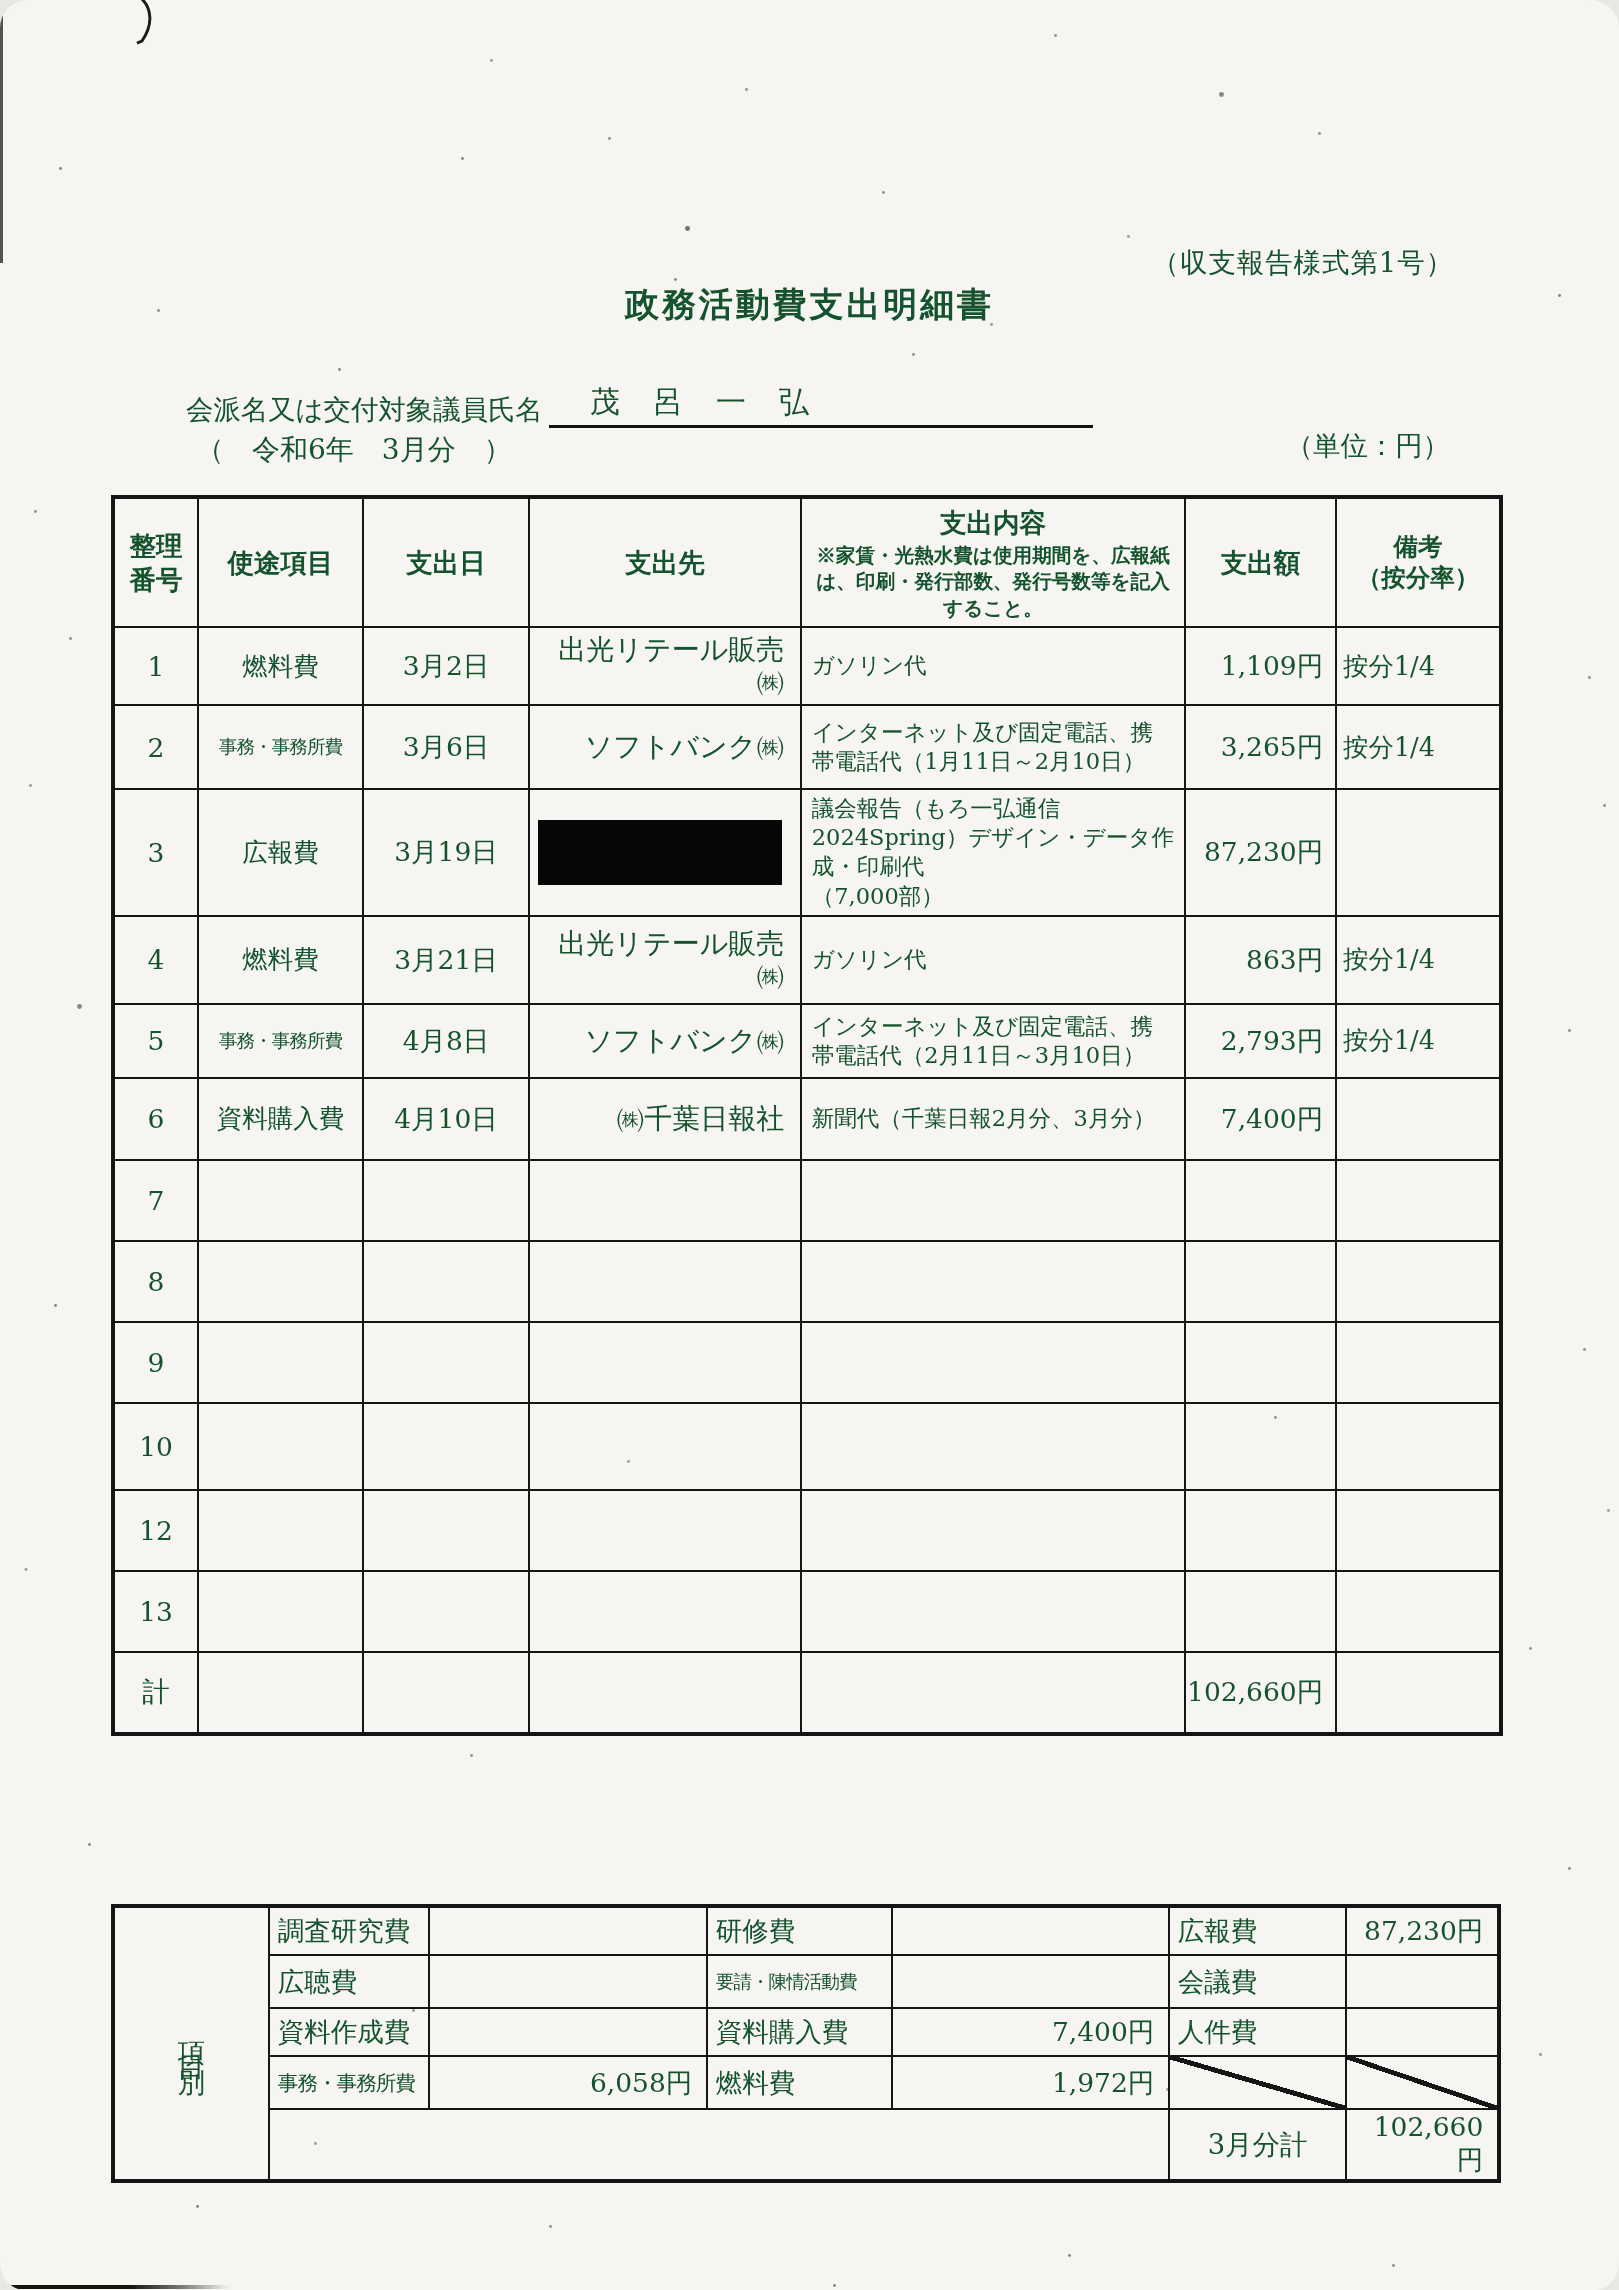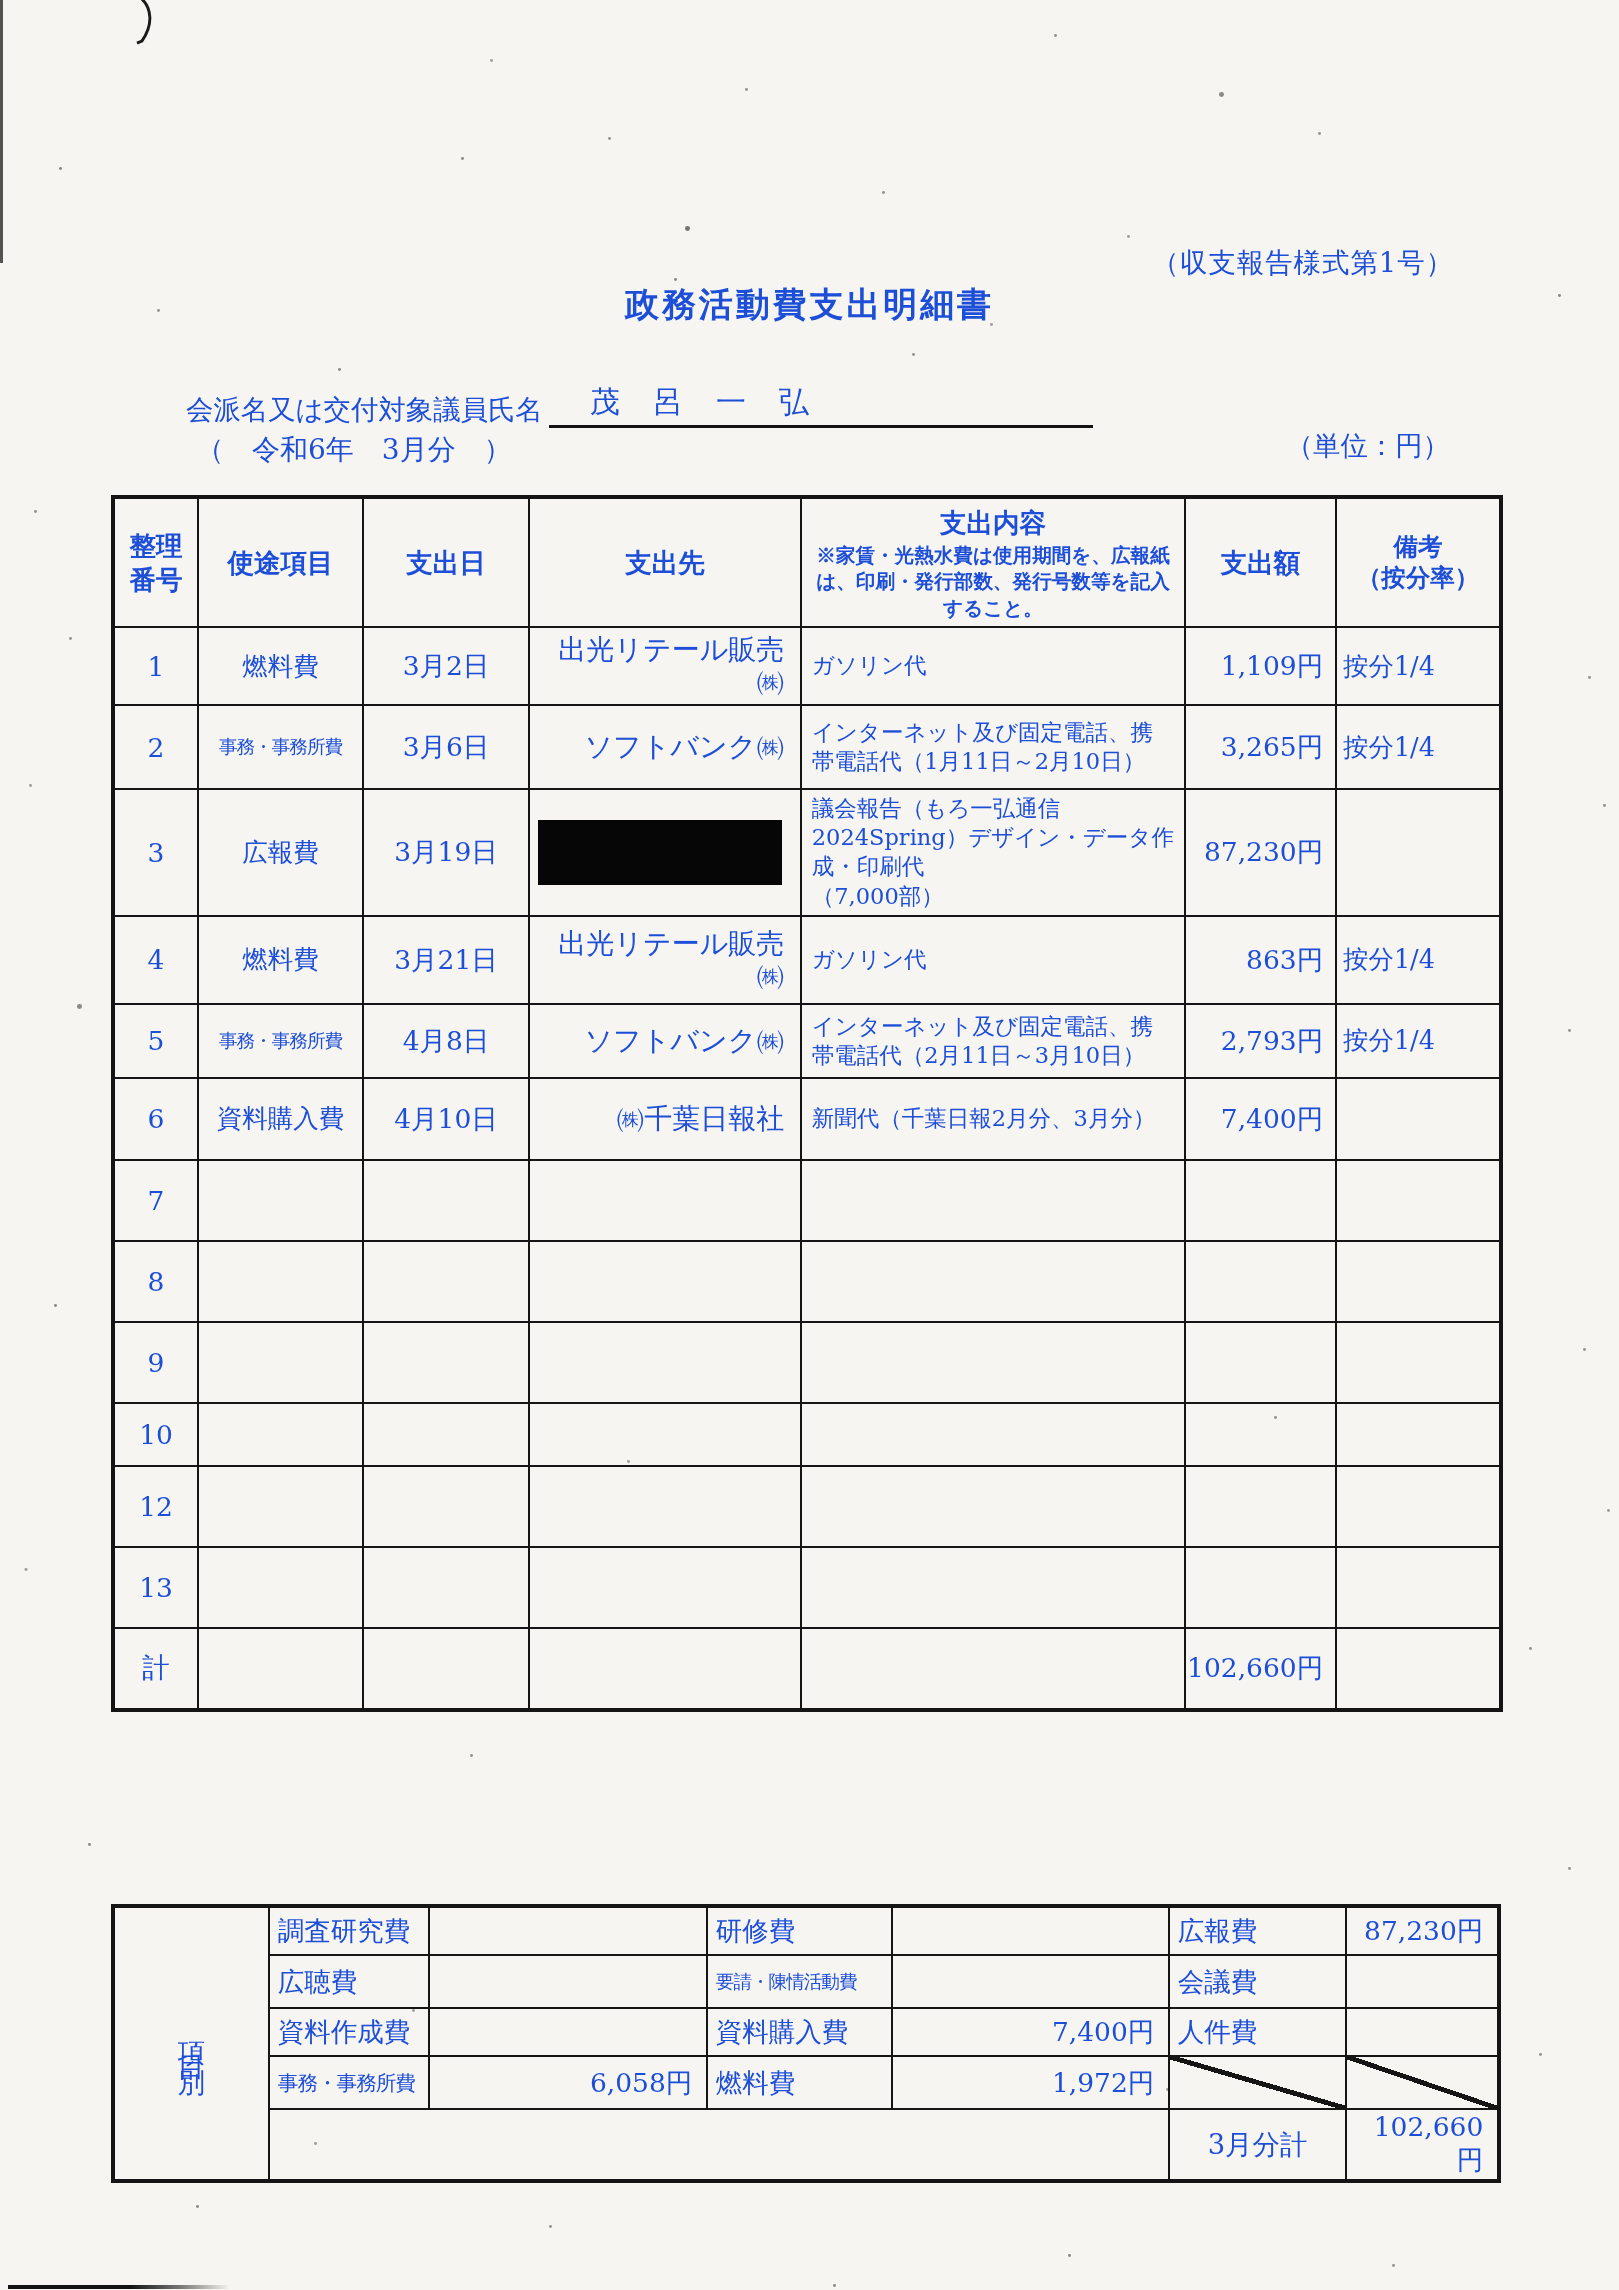--- a/index.html
+++ b/index.html
@@ -1,22 +1,23 @@
 <!DOCTYPE html>
 <html><head>
 <meta charset="utf-8">
 <style>
   html,body{margin:0;padding:0;background:#e8e7e3;}
   .page{
     position:relative;
     width:1619px;height:2291px;
     background:#f6f5f1;
     font-family:"DejaVu Serif","Liberation Serif",serif;
-    color:#1d4ed8;
+    color:#14532d;
     overflow:hidden;
+    border-radius:28px;
   }
   
   .left-edge-line{position:absolute;left:0;top:0;width:2.9px;height:263px;background:#1c1c1c;opacity:.75;}
   .bottom-strip{position:absolute;left:7.8px;bottom:2px;width:222px;height:3.9px;
     background:linear-gradient(90deg,#131313 0 55%,rgba(19,19,19,.55) 78%,rgba(19,19,19,0) 100%);}
   .pen-mark{position:absolute;left:135px;top:-2px;}
   .speckles{position:absolute;top:0;left:0;width:2.9px;height:2.9px;background:transparent;border-radius:50%;
     box-shadow:
       686px 227px 0 1px rgba(30,30,30,.6), 674px 278px 0 0 rgba(30,30,30,.5),
       461px 157px 0 0 rgba(30,30,30,.5), 608px 137px 0 0 rgba(30,30,30,.45),
@@ -209,21 +210,21 @@
     </tr>
     <tr style="height:81px">
       <td class="c-no">9</td>
       <td></td>
           <td></td>
       <td></td>
           <td></td>
       <td></td>
           <td></td>
     </tr>
-    <tr style="height:63px">
+    <tr style="height:87px">
       <td class="c-no">10</td>
       <td></td>
           <td></td>
       <td></td>
           <td></td>
       <td></td>
           <td></td>
     </tr>
     <tr style="height:81px">
       <td class="c-no">12</td>

